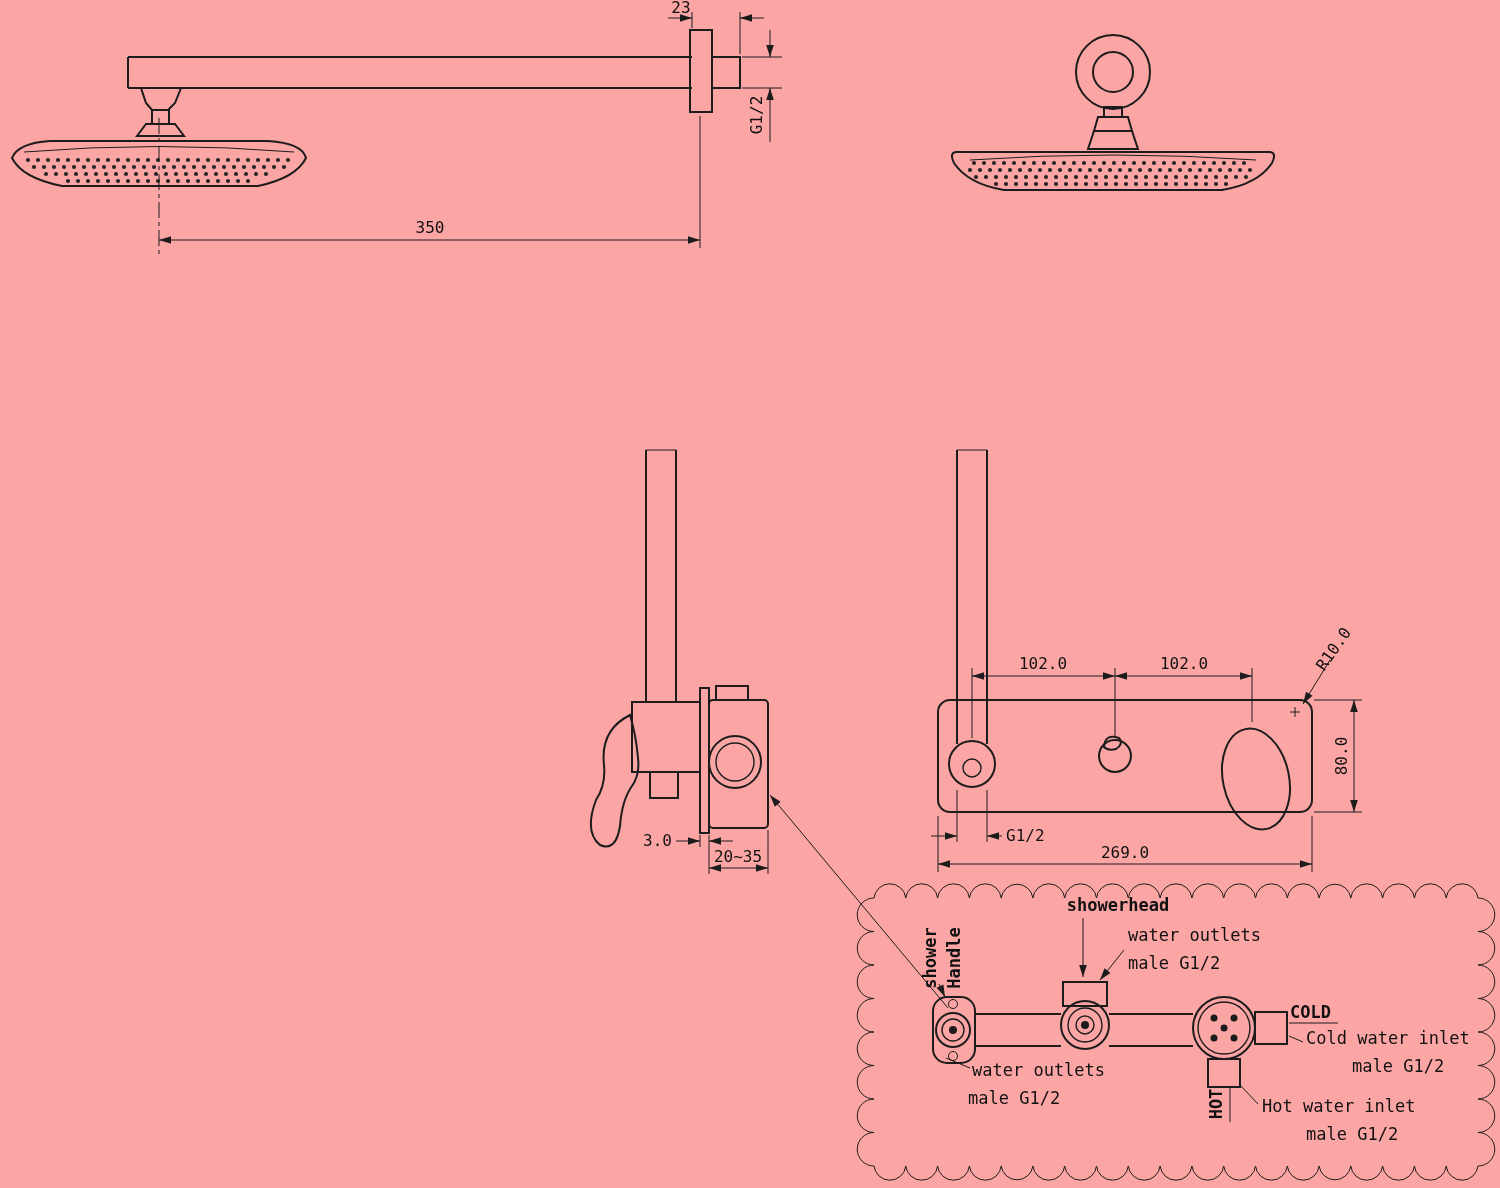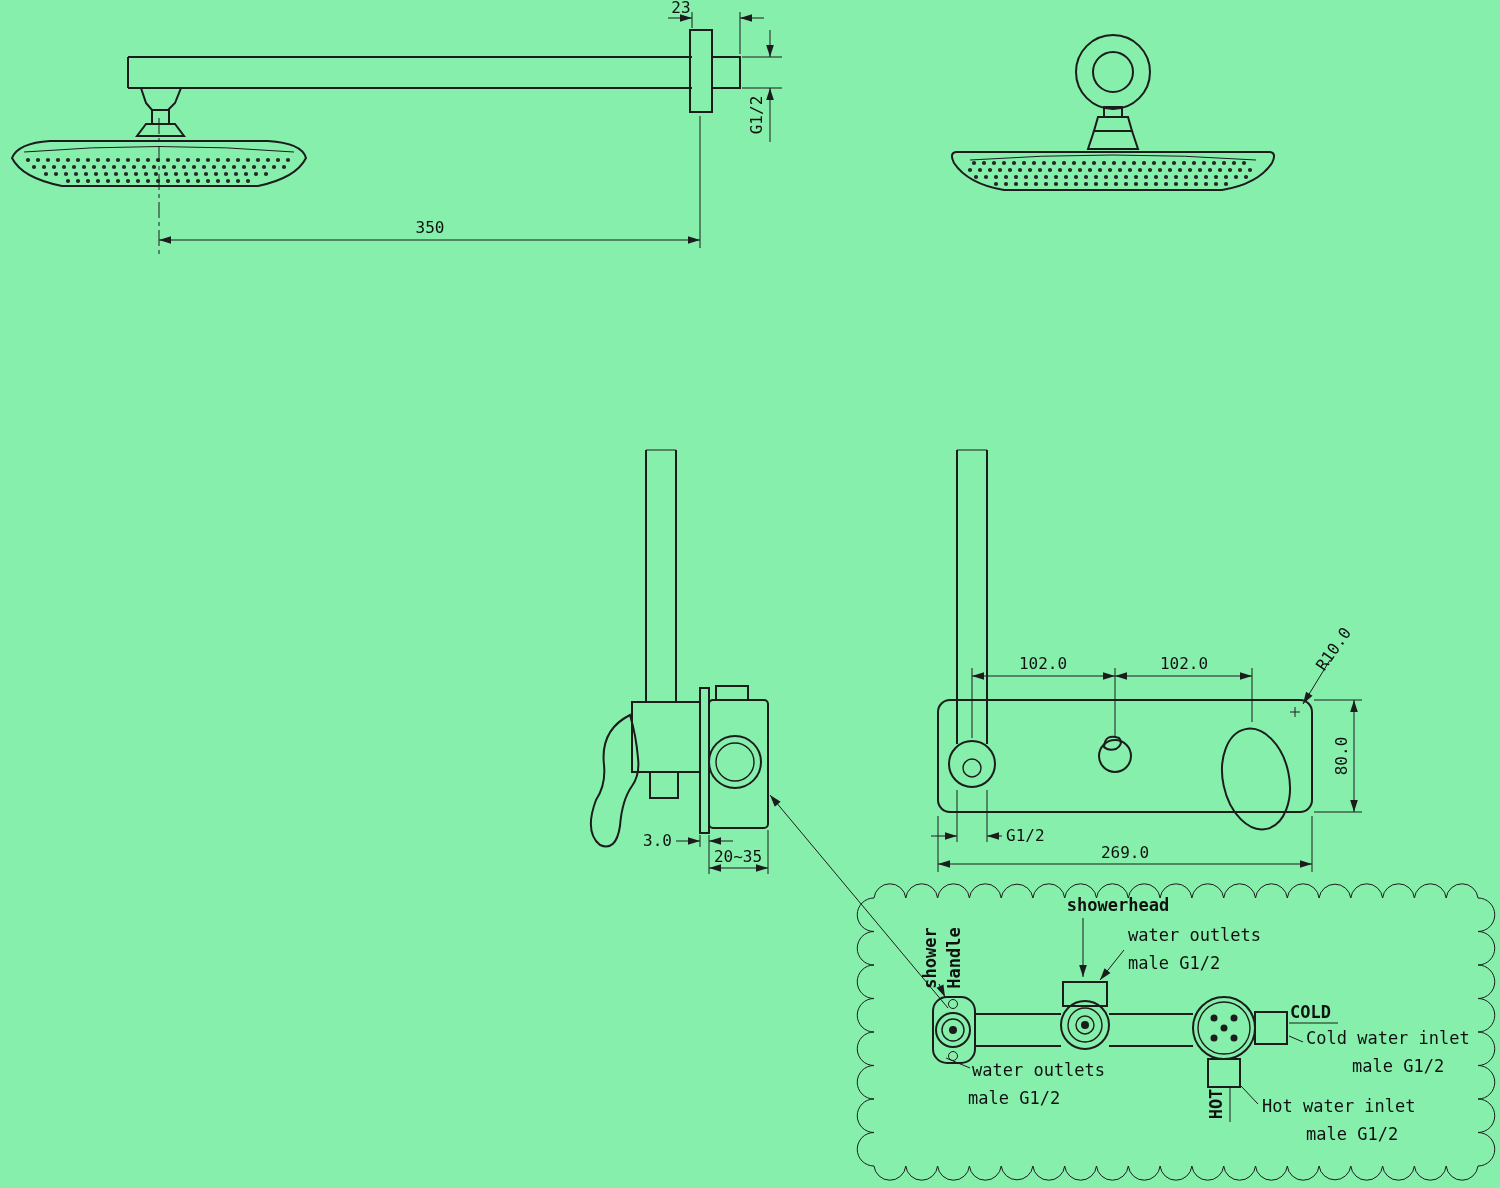--- a/index.html
+++ b/index.html
@@ -1,16 +1,16 @@
 <!DOCTYPE html>
 <html><head>
 <meta charset="utf-8">
 <style>
   html,body{margin:0;padding:0;background:#ffffff;}
-  #stage{position:relative;width:1500px;height:1188px;background:#86efac;overflow:hidden;}
+  #stage{position:relative;width:1500px;height:1188px;background:#fca5a5;overflow:hidden;}
   svg{display:block;font-family:"DejaVu Sans Mono",monospace;}
   .obj{fill:none;stroke:#1c1c1c;stroke-width:2;}
   .med{fill:none;stroke:#1c1c1c;stroke-width:1.4;}
   .thin{fill:none;stroke:#1c1c1c;stroke-width:1;}
   .cl{fill:none;stroke:#1c1c1c;stroke-width:1;stroke-dasharray:16 4 4 4;}
   .dimtext{font-size:16px;fill:#111;}
   .lbl{font-size:17px;fill:#111;}
   .lblb{font-size:17px;font-weight:bold;fill:#111;}
 </style>
 </head>

